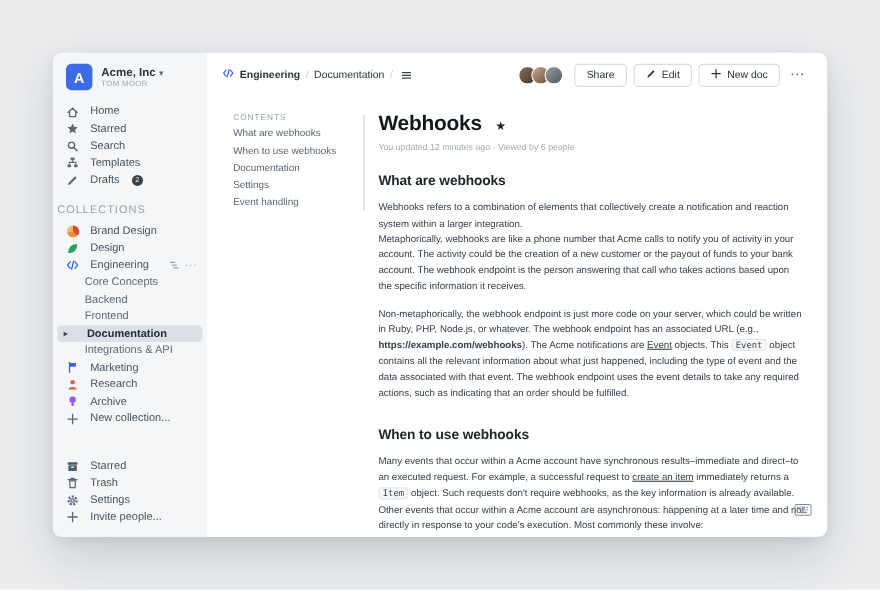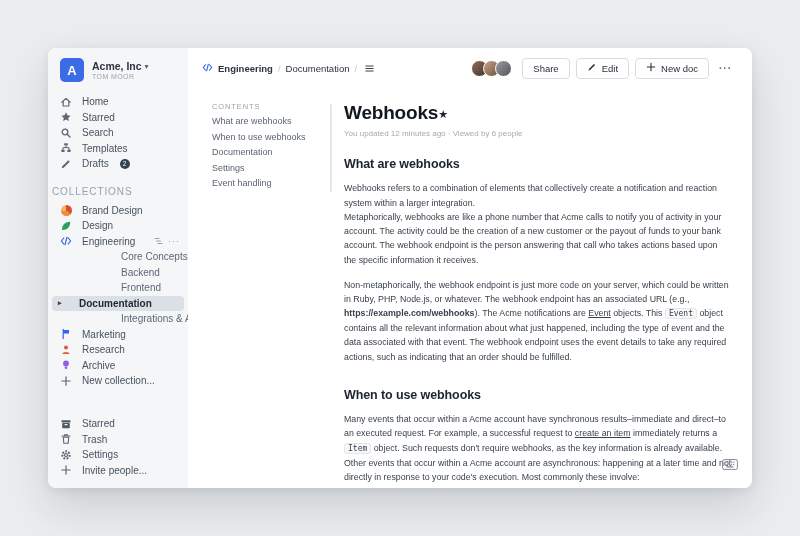--- a/index.html
+++ b/index.html
@@ -19,21 +19,21 @@
   .ws-chev { font-size:8px; color:#5b6775; margin-left:3px; }
   .ws-user { font-size:7px; color:#9aa4ae; letter-spacing:.4px; margin-top:1px; }
 
   .srow { display:flex; align-items:center; height:15.5px; padding:0 8px 0 12px; gap:10px; font-size:10px;
     color:#46535f; cursor:pointer; white-space:nowrap; }
   .srow .ic { width:12px; height:12px; flex-shrink:0; display:flex; align-items:center; justify-content:center; }
   .srow svg { display:block; }
   .badge { background:#36424e; color:#fff; font-size:6.5px; width:10px; height:10px; border-radius:50%;
     display:flex; align-items:center; justify-content:center; margin-left:1px; }
   .group-label { font-size:10px; letter-spacing:.9px; color:#98a1ab; padding:0 4px; margin:14px 0 6px; }
-  .sub { padding-left:29px; color:#5c6874;margin-left:44px; }
+  .sub { padding-left:29px; color:#5c6874; }
   .row-actions { margin-left:auto; display:flex; align-items:center; gap:4px; color:#9aa3ad; }
   .dots { font-size:9px; letter-spacing:1px; color:#9aa3ad; line-height:1; }
   .sel { background:#dbe0e6; border-radius:4px; margin:0 4px; padding:0 4px 0 6px; font-weight:bold; color:#1f2733; }
   .sel .tri { font-size:7px; color:#3a434d; width:11px; }
   .spacer { flex:1; }
 
   
   .main { flex:1; display:flex; flex-direction:column; background:#fff; min-width:0; position:relative; }
   .topbar { height:40px; display:flex; align-items:center; padding:0 16px 0 14px; flex-shrink:0; }
   .crumb { display:flex; align-items:center; gap:5px; font-size:9.5px; color:#2b3440; }
@@ -52,21 +52,21 @@
   .overflow-btn { border:none; background:none; font-size:10px; color:#5b6775; letter-spacing:1px; font-weight:bold;
     cursor:pointer; padding:0 4px; }
 
   .content { flex:1; display:flex; padding:14px 0 0 24px; position:relative; min-height:0; }
   .contents-col { width:118px; flex-shrink:0; }
   .contents-label { font-size:7.5px; letter-spacing:.9px; color:#9aa4ae; margin-bottom:5px; }
   .citem { font-size:9px; color:#5a6672; margin-bottom:5.5px; cursor:pointer; white-space:nowrap; }
   .contents-divider { position:absolute; left:142px; top:16px; height:88px; width:2px; border-radius:2px; background:#e4e6e9; }
 
   .doc-col { flex:1; padding:0 20px 0 14px; min-width:0; }
-  .doc-title-row { display:flex; align-items:center; gap:0; }
+  .doc-title-row { display:flex; align-items:center; gap:12px; }
   .doc-title { font-size:19px; font-weight:bold; color:#12181f; letter-spacing:-.2px; }
   .title-star { font-size:11px; color:#1c242e; margin-top:2px; }
   .doc-meta { font-size:8px; color:#a4aab2; margin-top:5px; }
   .doc-body { max-width:398px; font-size:8.8px; color:#39424d; line-height:1.62; }
   .doc-body h2 { font-size:12.5px; font-weight:bold; color:#1c242e; margin:16px 0 7px; letter-spacing:-.1px; }
   .doc-body h2.h2-gap { margin-top:21px; }
   .para { margin:0; }
   .para-gap { margin-top:11px; }
   .b { font-weight:bold; }
   .link { text-decoration:underline; }

